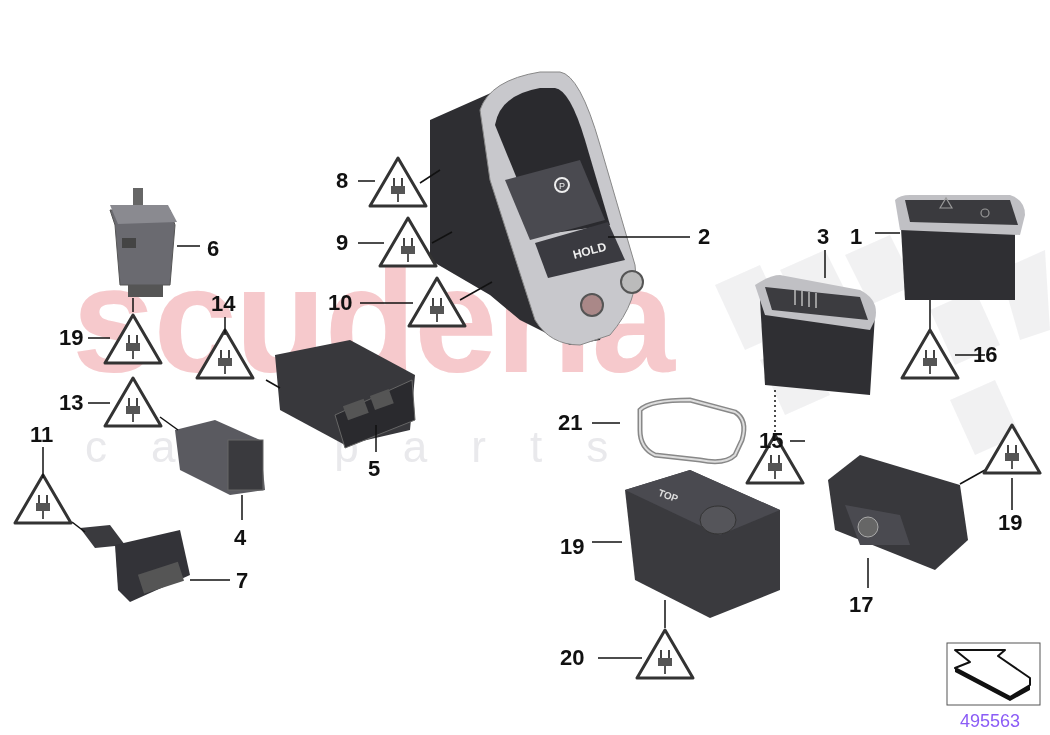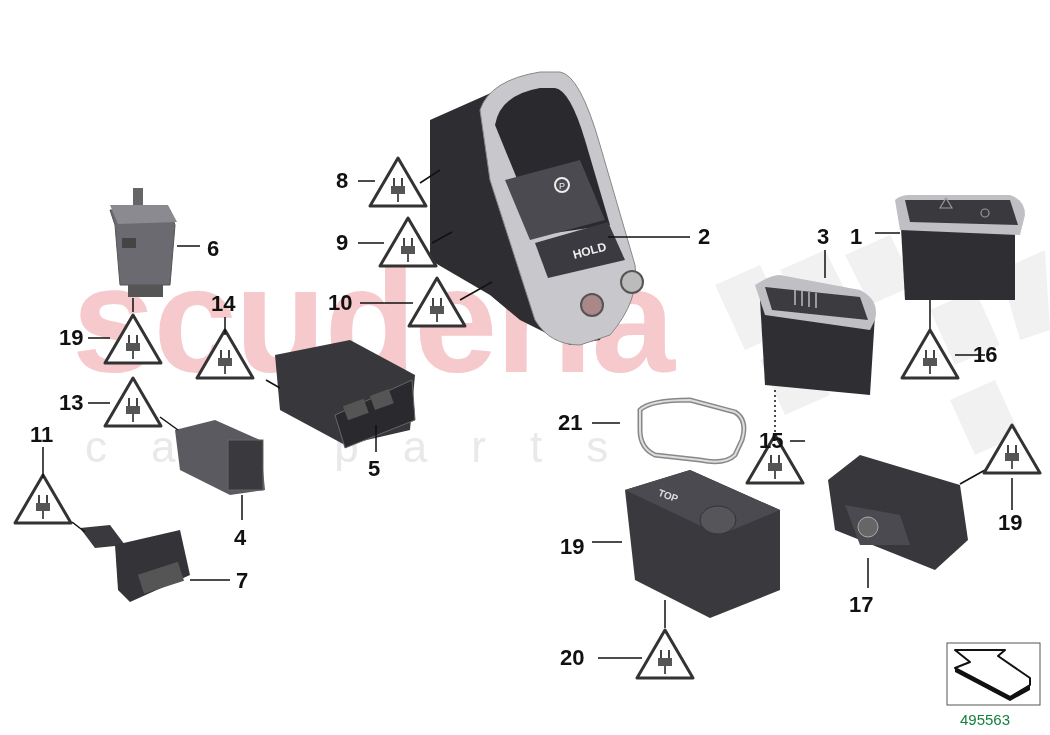--- a/index.html
+++ b/index.html
@@ -1,21 +1,21 @@
 <!DOCTYPE html>
 <html><head>
 <meta charset="utf-8">
 <style>
   html,body{margin:0;padding:0;background:#fff;}
   body{width:1050px;height:735px;position:relative;overflow:hidden;font-family:"Liberation Sans",sans-serif;}
   #stage{position:absolute;left:0;top:0;width:1050px;height:735px;}
   .wm-big{position:absolute;left:72px;top:245px;font-family:"Liberation Sans",sans-serif;font-weight:bold;font-size:150px;color:#f6c9cc;letter-spacing:-2px;line-height:1;}
   .wm-small{position:absolute;left:85px;top:425px;font-family:"Liberation Sans",sans-serif;font-size:44px;color:#e9e9ec;letter-spacing:44px;line-height:1;}
   .callout{position:absolute;font-family:"Liberation Sans",sans-serif;font-weight:bold;font-size:22px;color:#111;line-height:1;}
-  .ref{position:absolute;left:960px;top:711px;font-family:"Liberation Sans",sans-serif;font-size:15px;color:#15803d;}
+  .ref{position:absolute;left:960px;top:711px;font-family:"Liberation Sans",sans-serif;font-size:18px;color:#8b5cf6;}
 </style>
 </head>
 <body>
 
 <div id="stage">
   <div class="wm-big">scuderia</div>
   <div class="wm-small">car parts</div>
 
   <svg width="1050" height="735" style="position:absolute;left:0;top:0">
     <defs>

